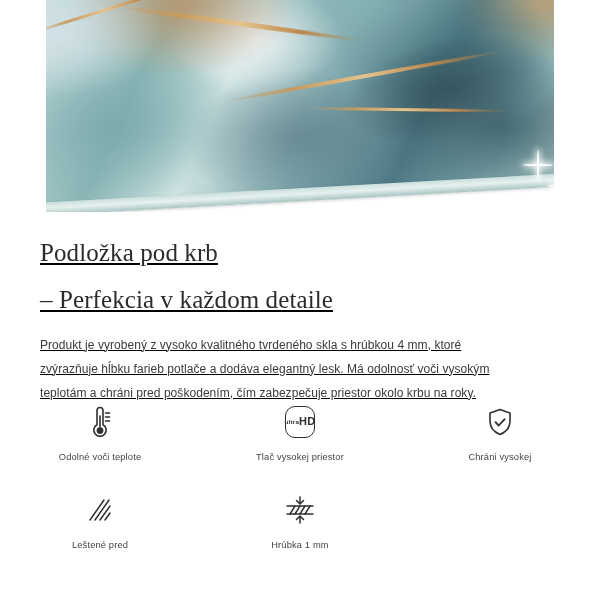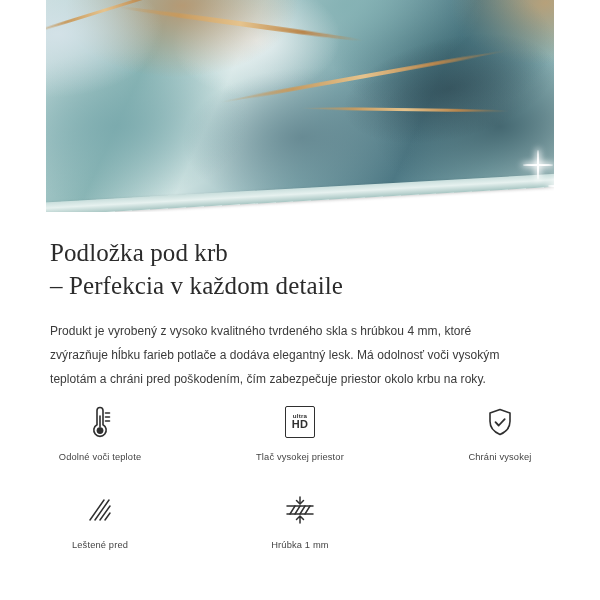--- a/index.html
+++ b/index.html
@@ -122,36 +122,38 @@
     height: 2px; width: 100%;
     transform: translateY(-50%);
     box-shadow: 0 0 6px 2px rgba(255,255,255,0.9);
   }
   .sp1 { left: 523px; top: 150px; width: 30px; height: 30px; }
   .sp2 { left: 548px; top: 176px; width: 20px; height: 20px; }
 
   
   .content {
     position: absolute;
-    left: 14px;
+    left: 4px;
     top: 222px;
     width: 528px;
+    text-decoration: underline;
   }
   .headline {
     margin: 0;
     padding: 14px 36px 0 36px;
     font-family: "Liberation Serif", serif;
     font-size: 25px;
     font-weight: 400;
     line-height: 1.33;
     color: #2b2b2b;
     letter-spacing: 0.1px;
   }
   .headline .line2 {
     display: block;
+    margin-top: 14px;
   }
   .paragraph {
     margin: 0;
     padding: 16px 36px 0 36px;
     font-size: 12px;
     line-height: 2.0;
     color: #3a3a3a;
     letter-spacing: 0.05px;
   }
 
@@ -184,23 +186,23 @@
     margin-top: 8px;
     font-size: 9.3px;
     color: #444444;
     text-align: center;
     letter-spacing: 0.15px;
   }
   .ultrahd-box {
     width: 28px;
     height: 30px;
     border: 1.6px solid #2f2f2f;
-    border-radius: 2px;
+    border-radius: 10px;
     display: flex;
-    flex-direction: column;
+    flex-direction: row;
     align-items: center;
     justify-content: center;
     line-height: 1.05;
   }
   .ultrahd-box .u1 {
     font-size: 6.2px;
     font-weight: bold;
     color: #2f2f2f;
     letter-spacing: 0.2px;
   }

